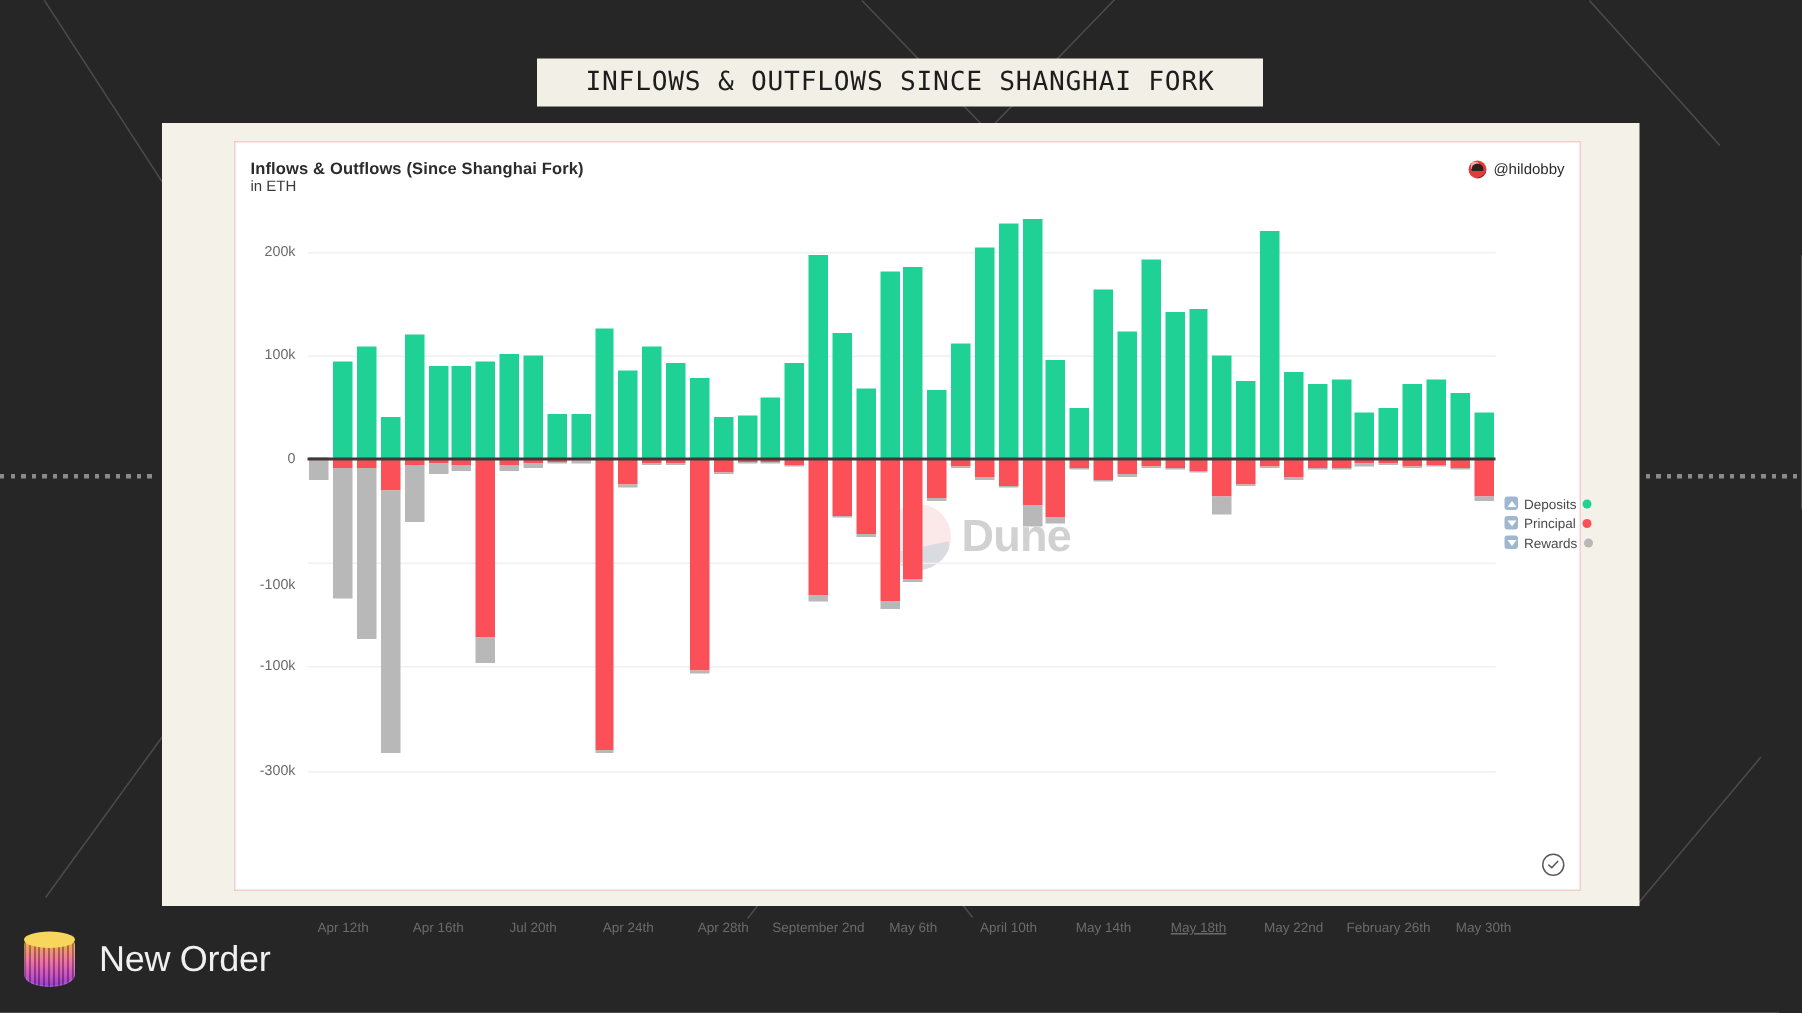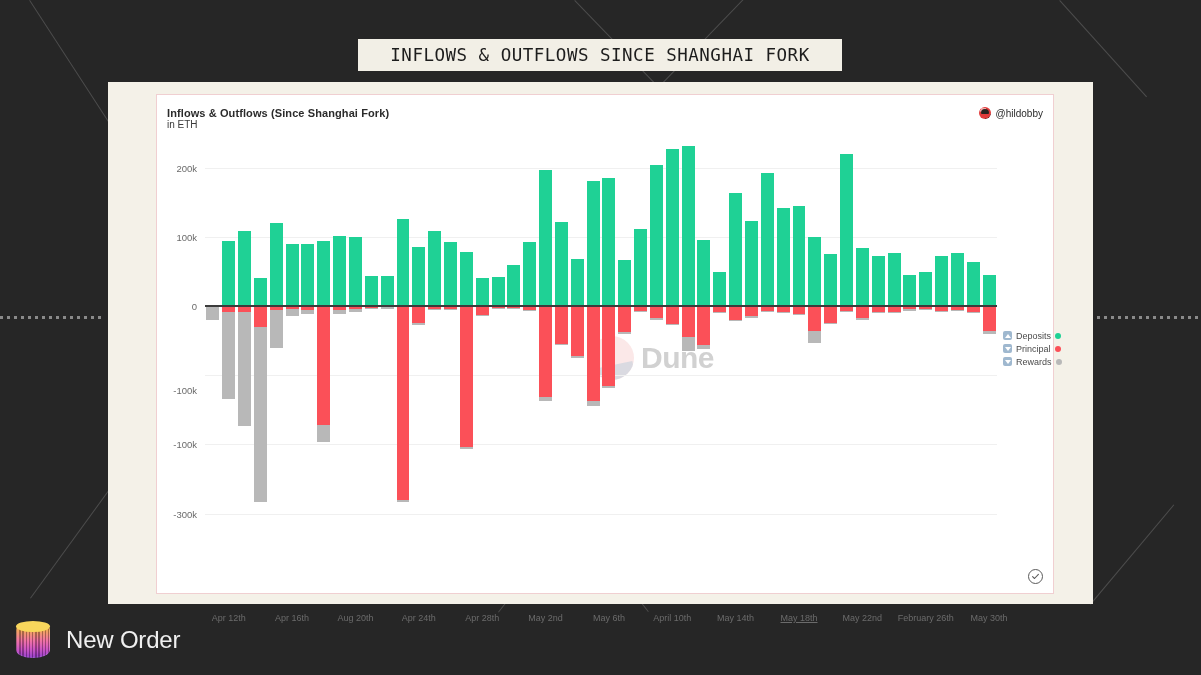--- a/index.html
+++ b/index.html
@@ -436,24 +436,24 @@
             <div class="seg" style="background: rgb(184, 184, 184); top: 172.225px; height: 1.2px;"></div>
           </div>
           <div class="bar" style="left: 777.586px; width: 12.9888px; top: 0px; height: 415px;">
             <div class="seg" style="background: rgb(31, 209, 149); top: 134.875px; height: 31.125px;"></div>
             <div class="seg" style="background: rgb(251, 80, 88); top: 166px; height: 24.9px;"></div>
             <div class="seg" style="background: rgb(184, 184, 184); top: 190.9px; height: 3.45833px;"></div>
           </div>
           <div class="zeroline" style="top: 165.25px;"></div>
           <div class="xtick" style="left: 23.76px; top: 473px;">Apr 12th</div>
           <div class="xtick" style="left: 87.12px; top: 473px;">Apr 16th</div>
-          <div class="xtick" style="left: 150.48px; top: 473px;">Aug 20th</div>
+          <div class="xtick" style="left: 150.48px; top: 473px;">Jul 20th</div>
           <div class="xtick" style="left: 213.84px; top: 473px;">Apr 24th</div>
           <div class="xtick" style="left: 277.2px; top: 473px;">Apr 28th</div>
-          <div class="xtick" style="left: 340.56px; top: 473px;">May 2nd</div>
+          <div class="xtick" style="left: 340.56px; top: 473px;">September 2nd</div>
           <div class="xtick" style="left: 403.92px; top: 473px;">May 6th</div>
           <div class="xtick" style="left: 467.28px; top: 473px;">April 10th</div>
           <div class="xtick" style="left: 530.64px; top: 473px;">May 14th</div>
           <div class="xtick" style="left: 594px; top: 473px; text-decoration: underline;">May 18th</div>
           <div class="xtick" style="left: 657.36px; top: 473px;">May 22nd</div>
           <div class="xtick" style="left: 720.72px; top: 473px;">February 26th</div>
           <div class="xtick" style="left: 784.08px; top: 473px;">May 30th</div>
         </div>
 
       <div id="verified">

